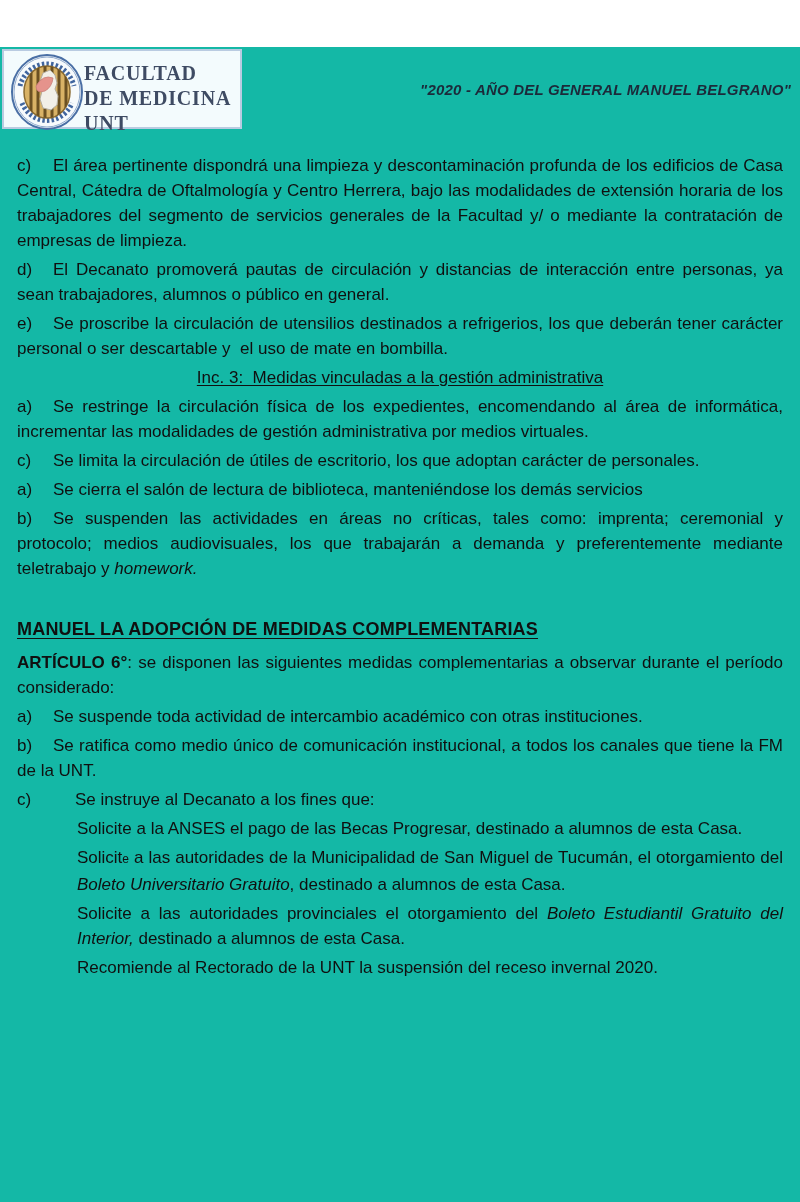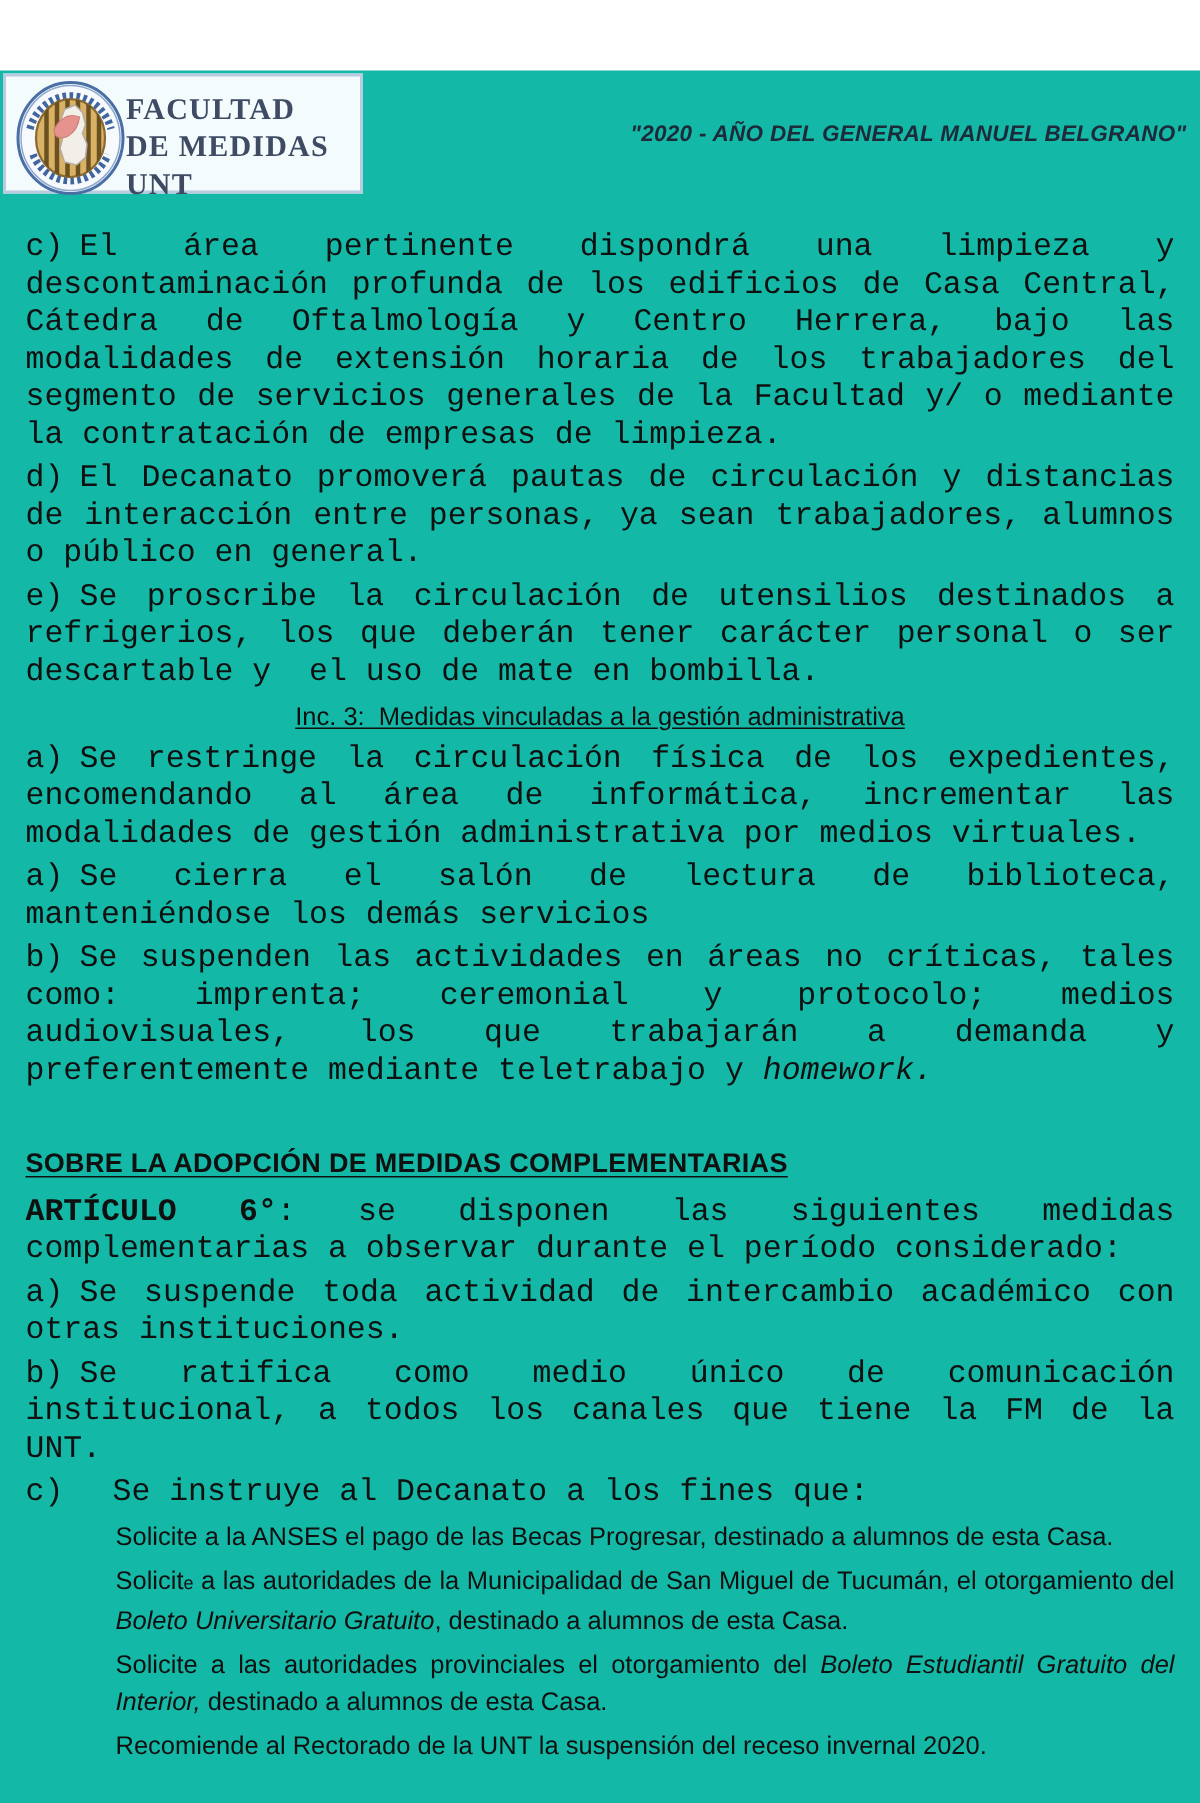--- a/index.html
+++ b/index.html
@@ -34,23 +34,22 @@
     color:#1c2a3a;letter-spacing:.2px;
   }
   
   .content{
     position:absolute;left:0;top:0;
     width:100%;box-sizing:border-box;
     padding:106px 17px 0 17px;
   }
   .item{
     margin:0 0 4px 0;
-    font-size:21px;line-height:25px;
+    font-size:17px;line-height:25px;
     text-align:justify;
-    font-family:Liberation Mono, monospace;
   }
   .lbl{display:inline-block;width:36px;}
   .lbl.wide{width:58px;}
   .uheading{
     margin:0 0 4px 0;
     font-size:17px;line-height:25px;font-weight:normal;
     text-decoration:underline;text-underline-offset:2px;
     white-space:pre-wrap;
     text-align:center;
   }
@@ -96,47 +95,48 @@
         <line x1="49" y1="12" x2="49" y2="66"></line>
         <line x1="56" y1="12" x2="56" y2="66"></line>
       </g>
 
       <path d="M33,20 l7,-3 5,5 2,8 -2,6 3,7 -1,9 -6,5 -8,-2 -3,-9 2,-8 -3,-7 z" fill="#f2efe8" stroke="#b3ac9e" stroke-width="1"></path>
 
       <path d="M26,33 q7,-12 17,-8 q-1,9 -8,13 q-9,3 -9,-5 z" fill="#e5938c" stroke="#c97e77" stroke-width="0.8"></path>
     </svg>
     <div class="wordmark">
       <div>FACULTAD</div>
-      <div>DE MEDIDAS</div>
+      <div>DE MEDICINA</div>
       <div>UNT</div>
     </div>
   </div>
 
   <div class="motto">"2020 - AÑO DEL GENERAL MANUEL BELGRANO"</div>
 
   <div class="content">
 
     <p class="item"><span class="lbl">c)</span><span>El área pertinente dispondrá una limpieza y descontaminación profunda de los edificios de Casa Central, Cátedra de Oftalmología y Centro Herrera, bajo las modalidades de extensión horaria de los trabajadores del segmento de servicios generales de la Facultad y/ o mediante la contratación de empresas de limpieza.</span></p>
 
     <p class="item"><span class="lbl">d)</span><span>El Decanato promoverá pautas de circulación y distancias de interacción entre personas, ya sean trabajadores, alumnos o público en general.</span></p>
 
     <p class="item"><span class="lbl">e)</span><span>Se proscribe la circulación de utensilios destinados a refrigerios, los que deberán tener carácter personal o ser descartable y&nbsp; el uso de mate en bombilla.</span></p>
 
     <h2 class="uheading">Inc. 3:&nbsp; Medidas vinculadas a la gestión administrativa</h2>
 
     <p class="item"><span class="lbl">a)</span><span>Se restringe la circulación física de los expedientes, encomendando al área de informática, incrementar las modalidades de gestión administrativa por medios virtuales.</span></p>
 
 
+    <p class="item"><span class="lbl">c)</span><span>Se limita la circulación de útiles de escritorio, los que adoptan carácter de personales.</span></p>
 
 
     <p class="item"><span class="lbl">a)</span><span>Se cierra el salón de lectura de biblioteca, manteniéndose los demás servicios</span></p>
 
     <p class="item"><span class="lbl">b)</span><span>Se suspenden las actividades en áreas no críticas, tales como: imprenta; ceremonial y protocolo; medios audiovisuales, los que trabajarán a demanda y preferentemente mediante teletrabajo y </span><span class="it">homework.</span></p>
 
-    <h1 class="main-heading">SOBRE LA ADOPCIÓN DE MEDIDAS COMPLEMENTARIAS</h1>
+    <h1 class="main-heading">MANUEL LA ADOPCIÓN DE MEDIDAS COMPLEMENTARIAS</h1>
 
     <p class="item"><span class="b">ARTÍCULO 6°</span><span>: se disponen las siguientes medidas complementarias a observar durante el período considerado:</span></p>
 
     <p class="item"><span class="lbl">a)</span><span>Se suspende toda actividad de intercambio académico con otras instituciones.</span></p>
 
     <p class="item"><span class="lbl">b)</span><span>Se ratifica como medio único de comunicación institucional, a todos los canales que tiene la FM de la UNT.</span></p>
 
     <p class="item"><span class="lbl wide">c)</span><span>Se instruye al Decanato a los fines que:</span></p>
 
     <p class="sub"><span>Solicite a la ANSES el pago de las Becas Progresar, destinado a alumnos de esta Casa.</span></p>

